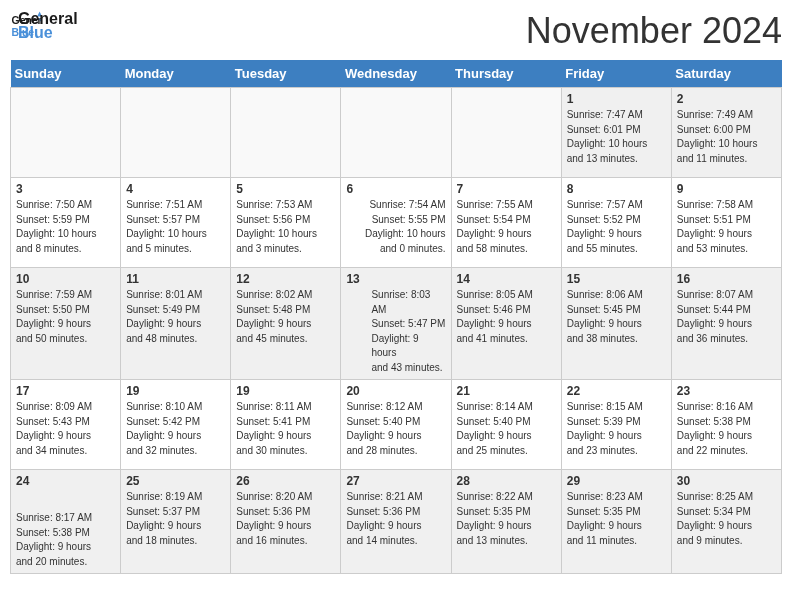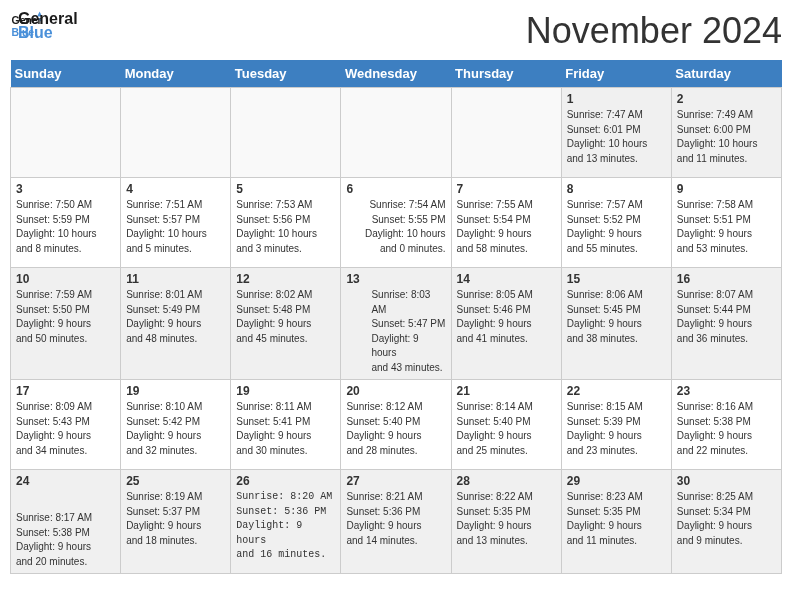--- a/index.html
+++ b/index.html
@@ -294,21 +294,21 @@
         </td>
         <td class="shaded">
           <div class="day-num">25</div>
           <div class="day-info" style="white-space: pre-line;">Sunrise: 8:19 AM
 Sunset: 5:37 PM
 Daylight: 9 hours
 and 18 minutes.</div>
         </td>
         <td class="shaded">
           <div class="day-num">26</div>
-          <div class="day-info" style="white-space: pre-line; font-family: Liberation Mono, monospace;">Sunrise: 8:20 AM
+          <div class="day-info" style="white-space: pre-line;">Sunrise: 8:20 AM
 Sunset: 5:36 PM
 Daylight: 9 hours
 and 16 minutes.</div>
         </td>
         <td class="shaded">
           <div class="day-num">27</div>
           <div class="day-info" style="white-space: pre-line;">Sunrise: 8:21 AM
 Sunset: 5:36 PM
 Daylight: 9 hours
 and 14 minutes.</div>

